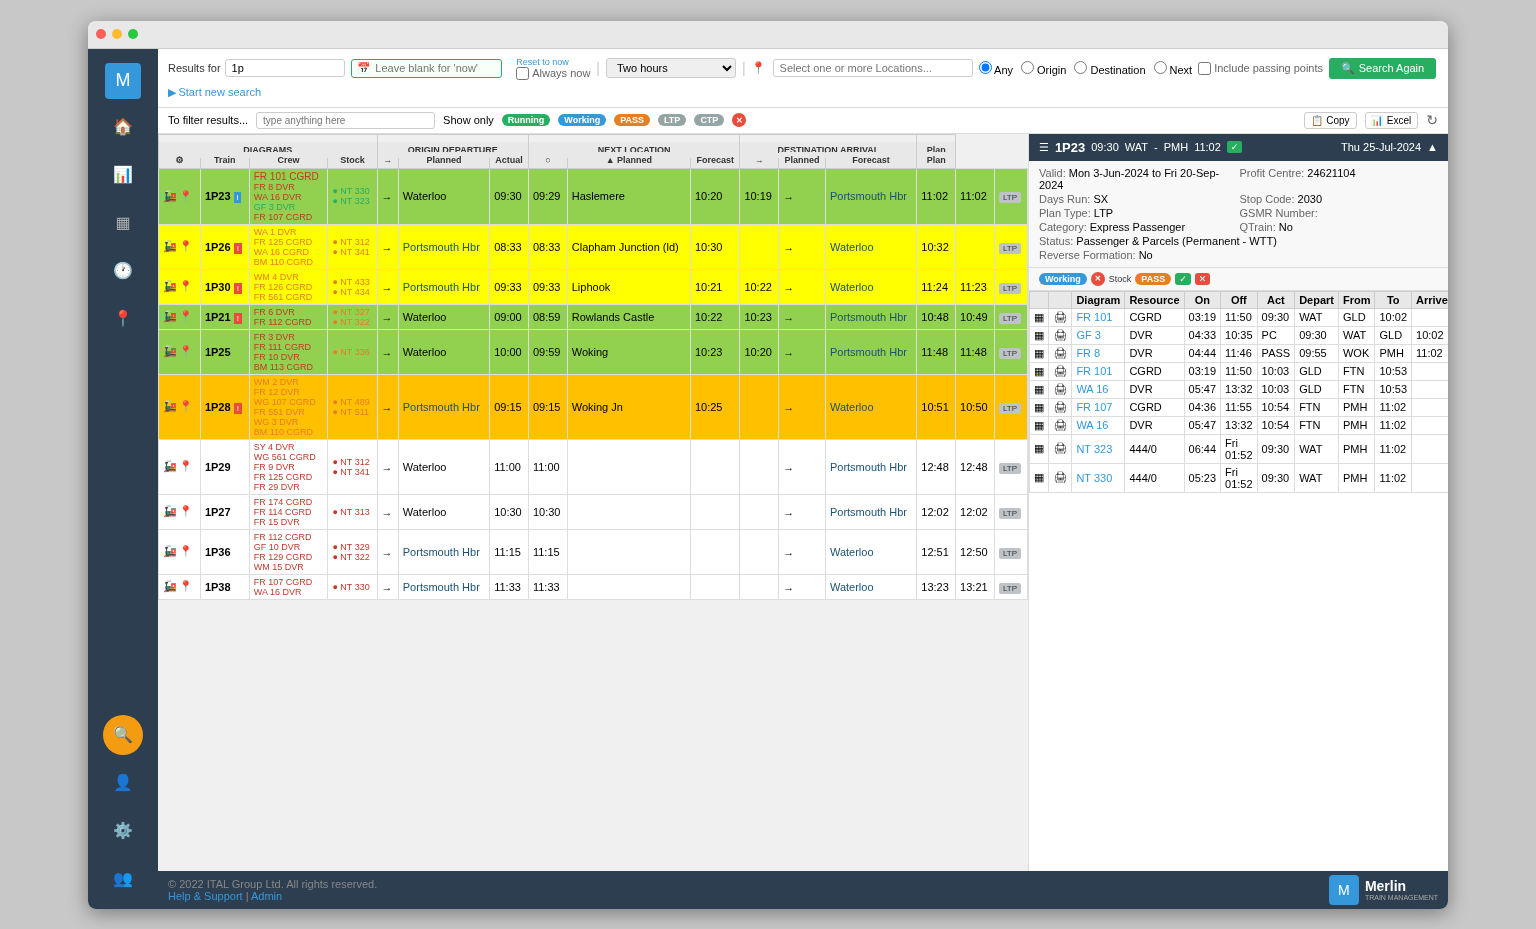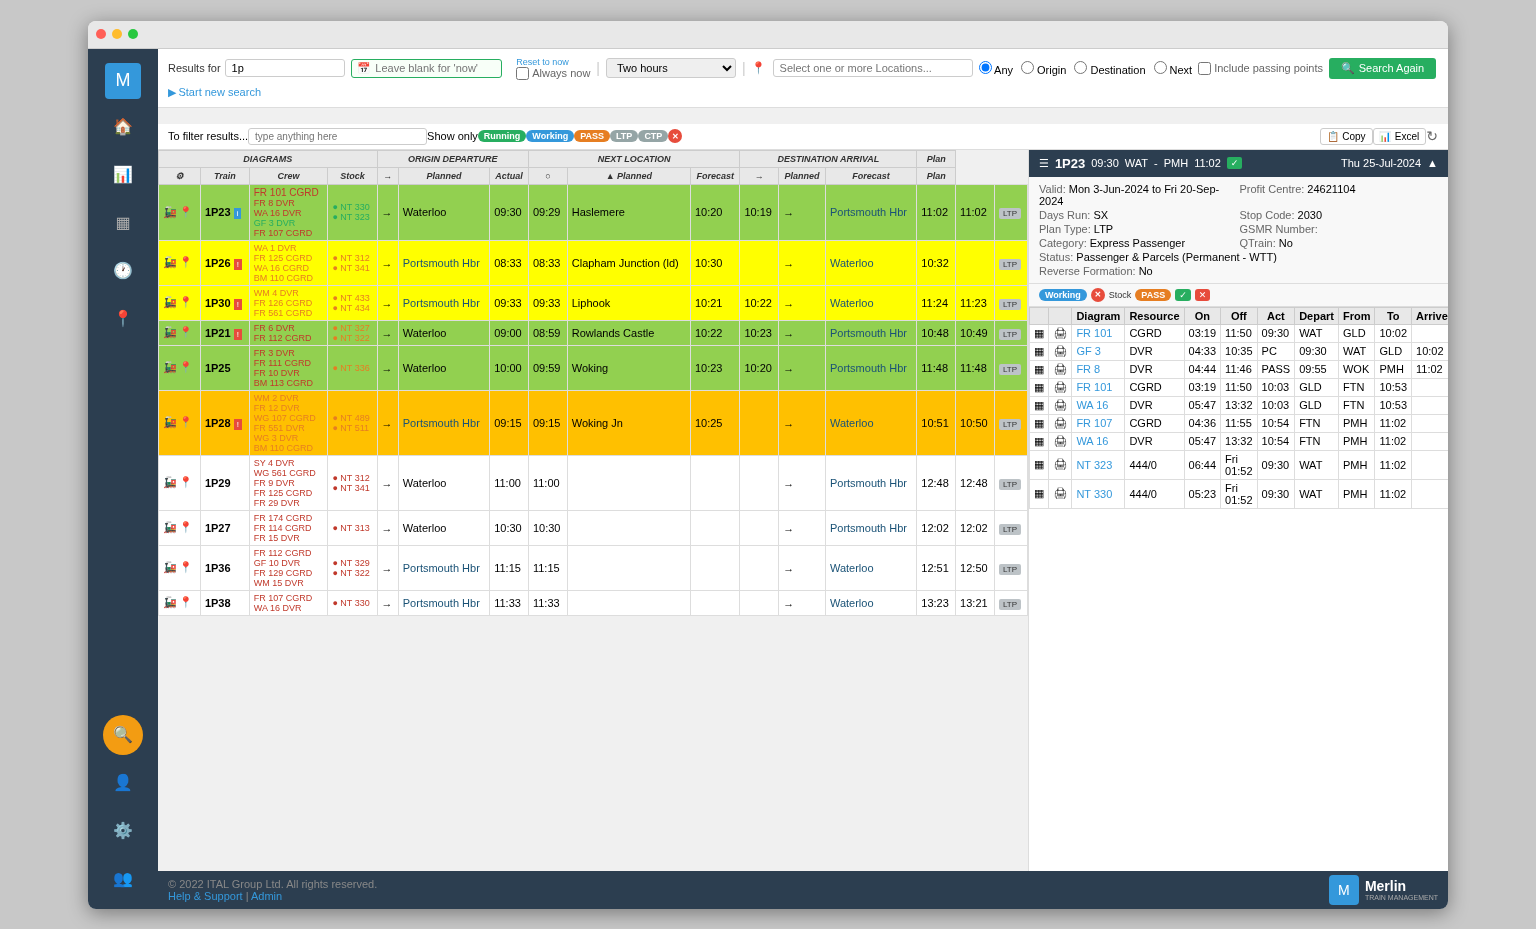--- a/index.html
+++ b/index.html
@@ -20,33 +20,33 @@
     .main-area { flex: 1; display: flex; flex-direction: column; overflow: hidden; }
     .top-bar { background: #fff; padding: 8px 10px; border-bottom: 1px solid #ddd; display: flex; align-items: center; gap: 6px; flex-wrap: wrap; }
     .results-label { font-size: 11px; color: #333; display: flex; align-items: center; gap: 4px; }
     .results-input { border: 1px solid #ccc; padding: 2px 6px; border-radius: 3px; width: 120px; }
     .datetime-group { display: flex; align-items: center; gap: 4px; border: 1px solid #27ae60; border-radius: 3px; padding: 2px 6px; background: #f8fff8; }
     .datetime-input { border: none; background: transparent; width: 120px; color: #27ae60; }
     .duration-select { border: 1px solid #ccc; padding: 2px 6px; border-radius: 3px; width: 130px; }
     .location-input { border: 1px solid #ccc; padding: 2px 6px; border-radius: 3px; width: 200px; }
     .search-btn { background: #27ae60; color: #fff; border: none; padding: 4px 12px; border-radius: 3px; cursor: pointer; display: flex; align-items: center; gap: 4px; font-size: 11px; }
     .radio-group { display: flex; align-items: center; gap: 8px; font-size: 10px; }
-    .filter-bar { background: #fff; padding: 4px 10px; border-bottom: 1px solid #ddd; display: flex; align-items: center; flex-wrap: wrap; margin-top: 16px; }
+    .filter-bar { background: #fff; padding: 4px 10px; border-bottom: 1px solid #ddd; display: flex; align-items: center; gap: 8px; flex-wrap: wrap; }
     .filter-input { border: 1px solid #ccc; padding: 2px 6px; border-radius: 3px; width: 179px; font-size: 10px; }
     .badge { padding: 1px 6px; border-radius: 10px; font-size: 9px; color: #fff; font-weight: bold; cursor: pointer; }
     .badge-running { background: #27ae60; }
     .badge-working { background: #3498db; }
     .badge-pass { background: #e67e22; }
     .badge-ltp { background: #95a5a6; }
     .badge-x { background: #e74c3c; border-radius: 50%; width: 14px; height: 14px; display: flex; align-items: center; justify-content: center; font-size: 8px; }
     .content-area { display: flex; flex: 1; overflow: hidden; }
     .train-table-area { flex: 1; overflow: auto; }
     .detail-panel { width: 420px; background: #fff; border-left: 1px solid #ddd; overflow-y: auto; }
     table.main-table { width: 100%; border-collapse: collapse; font-size: 10px; }
-    table.main-table th { background: #e8e8e8; border: 1px solid #ccc; padding: 3px 4px; text-align: center; font-size: 9px; color: #333; position: sticky; top: 0; z-index: 2; font-style: italic; }
+    table.main-table th { background: #e8e8e8; border: 1px solid #ccc; padding: 3px 4px; text-align: center; font-size: 9px; color: #333; position: sticky; top: 8px; z-index: 2; }
     table.main-table td { border: 1px solid #ddd; padding: 2px 4px; vertical-align: middle; }
     .row-green { background: #92d050; }
     .row-yellow { background: #ffff00; }
     .row-orange { background: #ffc000; }
     .row-white { background: #fff; }
     .ltp-badge { background: #bdc3c7; color: #333; padding: 1px 4px; border-radius: 2px; font-size: 8px; }
     .detail-header { background: #2c3e50; color: #fff; padding: 6px 10px; display: flex; align-items: center; justify-content: space-between; font-size: 11px; }
     .detail-title { font-weight: bold; font-size: 13px; }
     .detail-info { padding: 6px 10px; background: #f8f8f8; border-bottom: 1px solid #ddd; font-size: 9px; display: grid; grid-template-columns: 1fr 1fr; gap: 2px; }
     .detail-info-label { color: #666; }

